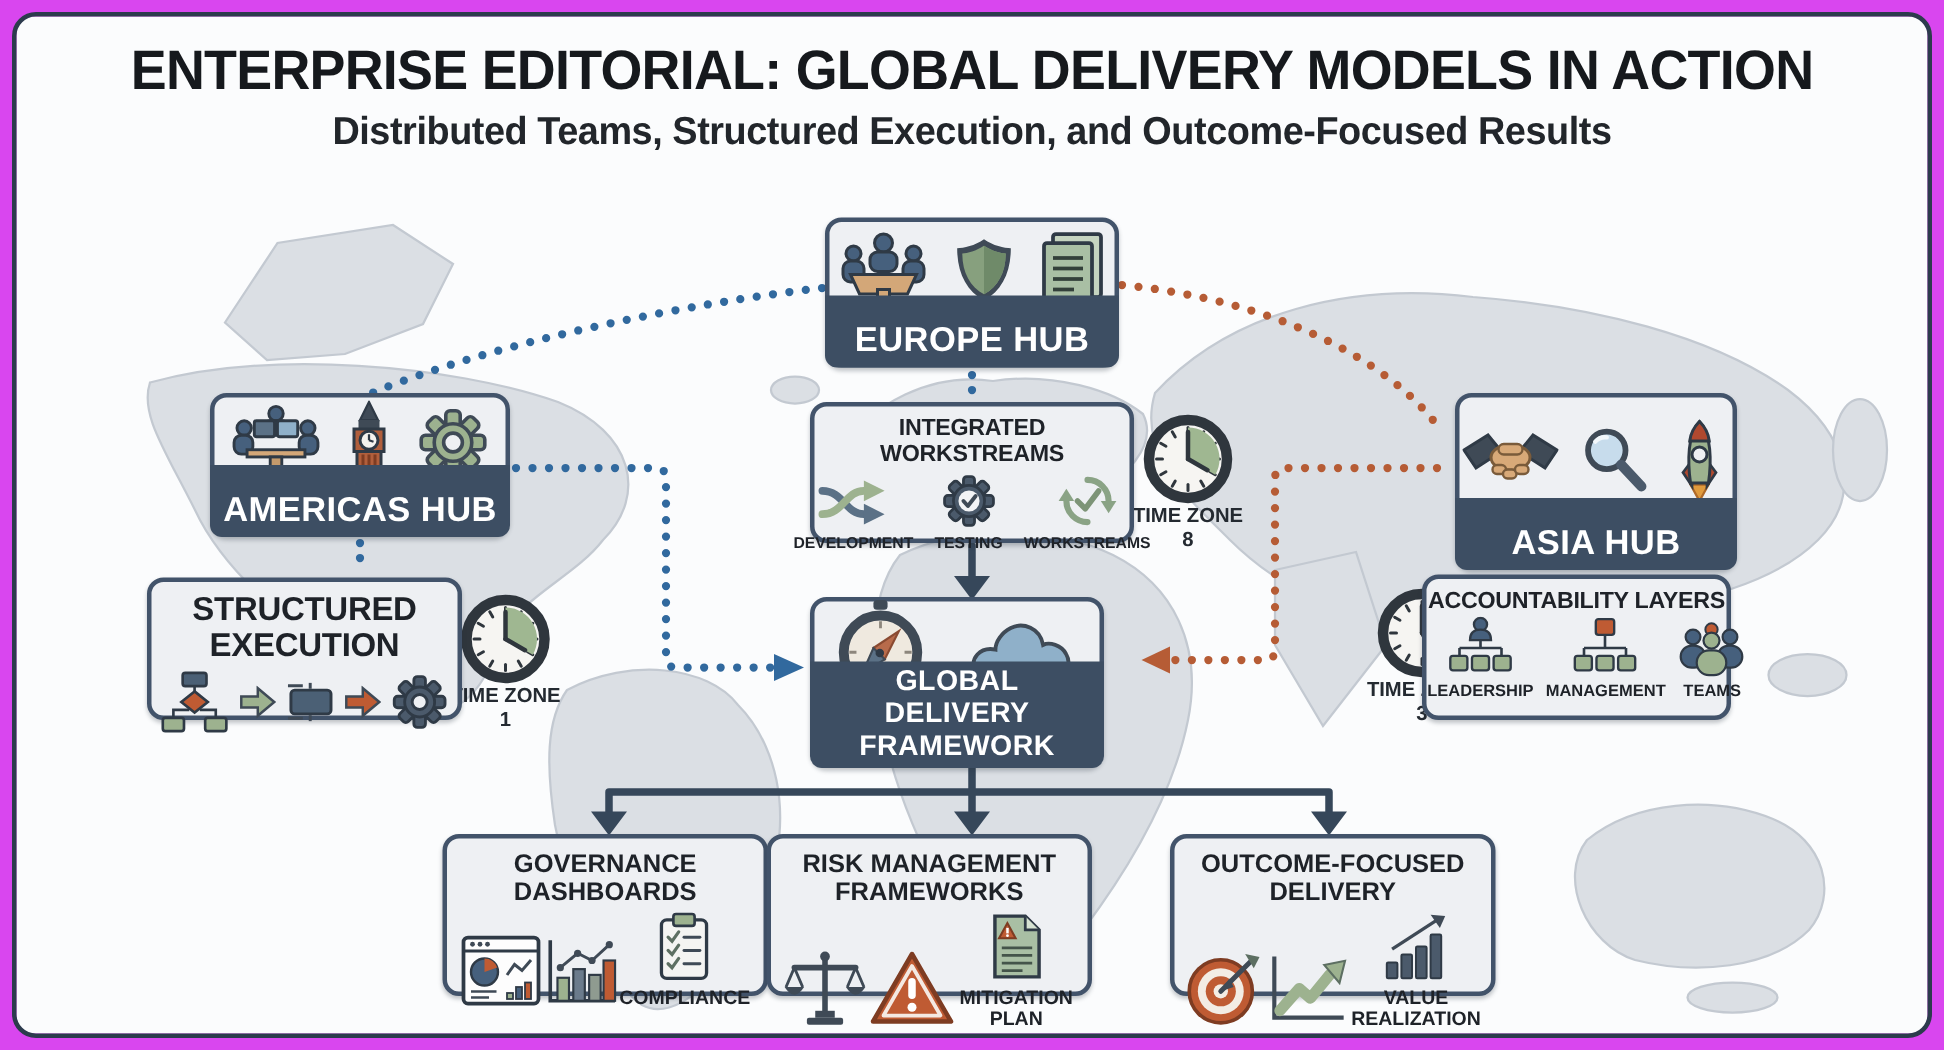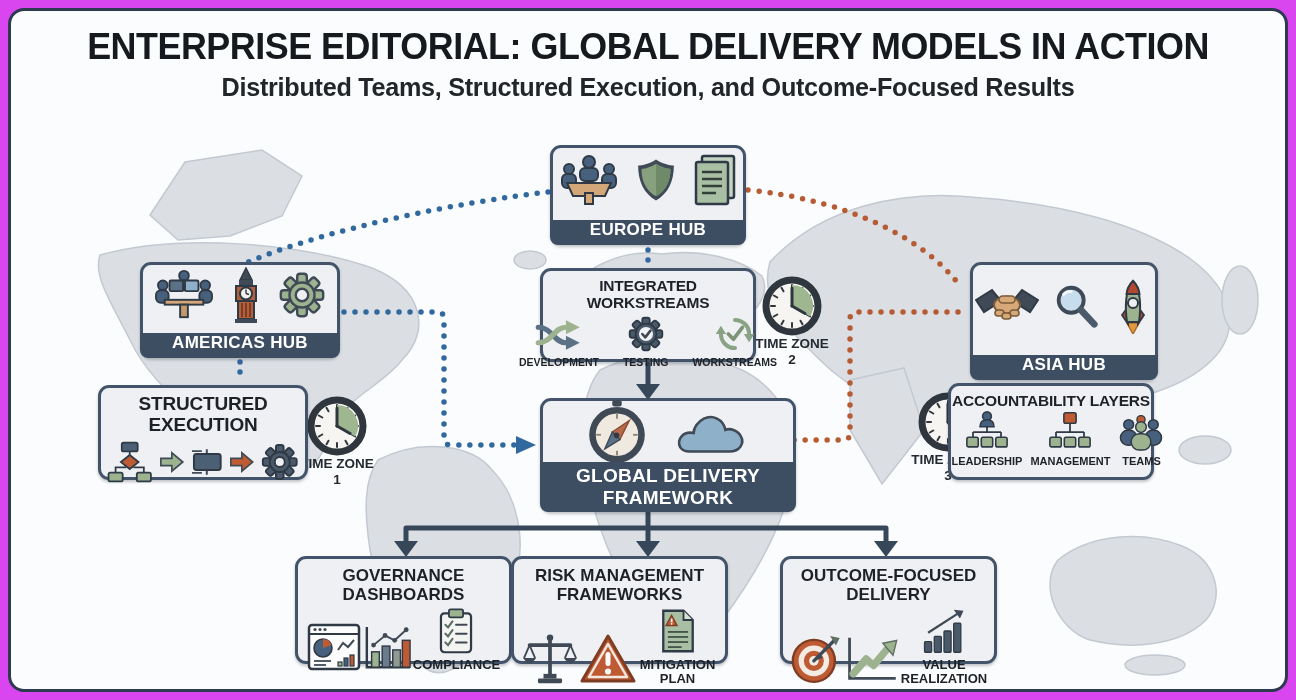--- a/index.html
+++ b/index.html
@@ -6,21 +6,21 @@
   *{box-sizing:border-box;}
   .canvas{position:relative;width:1296px;height:700px;background:#d946ef;font-family:"Liberation Sans",sans-serif;overflow:hidden;}
   .map-clip{position:absolute;left:11px;top:11px;right:11px;bottom:11px;border-radius:12px;overflow:hidden;background:#fbfcfd;}
   .map-clip svg{position:absolute;left:-11px;top:-11px;}
   .frame{position:absolute;left:8px;top:8px;right:8px;bottom:8px;border:3px solid #2c3b4d;border-radius:16px;pointer-events:none;z-index:50;}
   .connectors{position:absolute;left:0;top:0;z-index:5;}
   .header{position:absolute;left:0;top:26px;width:100%;text-align:center;z-index:10;}
   .title{font-size:37px;font-weight:800;color:#16191d;letter-spacing:-.5px;transform:scaleX(.97);margin:0;}
   .subtitle{font-size:26px;font-weight:700;color:#22262b;letter-spacing:-.3px;margin:4px 0 0 0;transform:scaleX(.97);}
   .node{position:absolute;background:#eef0f3;border:3px solid #42536a;border-radius:11px;z-index:10;box-shadow:0 2px 3px rgba(40,50,60,.28);}
-  .band{position:absolute;left:-3px;right:-3px;bottom:-3px;background:#3d4e63;color:#fff;border-radius:0 0 8px 8px;text-align:center;font-weight:700;font-size:17px;letter-spacing:.3px;padding:0 0 5px 0;}
+  .band{position:absolute;left:-3px;right:-3px;bottom:-3px;background:#3d4e63;color:#fff;border-radius:0 0 8px 8px;text-align:center;font-weight:700;font-size:23px;letter-spacing:.3px;padding:16px 0 5px 0;}
   .band.two{font-size:19px;line-height:1.12;padding:3px 0 4px 0;}
   .iconrow{display:flex;align-items:center;justify-content:center;gap:13px;height:100%;padding-bottom:30px;}
   .node-title{text-align:center;font-weight:700;color:#1e2228;font-size:16px;letter-spacing:-.2px;padding-top:6px;line-height:1.1;}
   .cols{display:flex;justify-content:center;align-items:flex-end;gap:10px;padding:2px 4px 6px 4px;}
   .col{display:flex;flex-direction:column;align-items:center;gap:2px;}
   .col .lbl{font-size:10.5px;font-weight:700;color:#1e2228;white-space:nowrap;}
   .col .lbl2{font-size:11.5px;font-weight:700;color:#1e2228;white-space:nowrap;}
   .bottom-title{text-align:center;font-weight:700;color:#1e2228;font-size:17px;line-height:1.12;padding:7px 10px 0 10px;}
   .bottom-icons{display:flex;align-items:flex-end;justify-content:center;gap:1px;padding:4px 6px 8px 6px;}
   .badge{font-size:13px;font-weight:700;color:#1e2228;text-align:center;line-height:1.05;margin-top:2px;}
@@ -182,21 +182,21 @@
         <path d="M20 3 C28 11 28 30 26 44 L14 44 C12 30 12 11 20 3 Z" fill="#9db28f" stroke="#2f3a46" stroke-width="2"></path>
         <path d="M20 3 C24 7 26 11 26.5 16 L13.5 16 C14 11 16 7 20 3 Z" fill="#b0492f" stroke="#2f3a46" stroke-width="2"></path>
         <circle cx="20" cy="25" r="5" fill="#eef0f3" stroke="#2f3a46" stroke-width="2"></circle>
       </svg>
     </div>
     <div class="band">ASIA HUB</div>
   </div>
 
   <div class="node" style="left:540px;top:268px;width:216px;height:94px;">
     <div class="node-title" style="font-size:15.5px;">INTEGRATED WORKSTREAMS</div>
-    <div class="cols" style="gap:24px;margin-top:1px;">
+    <div class="cols" style="gap:14px;margin-top:1px;">
       <div class="col">
         <svg width="52" height="38" viewBox="0 0 56 44">
           <path d="M4 13 C20 13 22 31 36 31" stroke="#5b7186" stroke-width="6" fill="none" stroke-linecap="round"></path>
           <polygon points="36,23 52,31 36,39" fill="#5b7186"></polygon>
           <path d="M4 31 C20 31 22 13 36 13" stroke="#9db28f" stroke-width="6" fill="none" stroke-linecap="round"></path>
           <polygon points="36,5 52,13 36,21" fill="#9db28f"></polygon>
         </svg>
         <div class="lbl">DEVELOPMENT</div>
       </div>
       <div class="col">
@@ -222,21 +222,21 @@
           <path d="M27 46 A19 19 0 0 1 8 27" stroke="#8aa385" stroke-width="5.5" fill="none" stroke-linecap="round"></path>
           <polygon points="1,27 15,27 8,16" fill="#8aa385"></polygon>
           <path d="M18 27 L25 34 L37 18" stroke="#7d9477" stroke-width="5" fill="none" stroke-linecap="round" stroke-linejoin="round"></path>
         </svg>
         <div class="lbl">WORKSTREAMS</div>
       </div>
     </div>
   </div>
 
   <div class="node" style="left:98px;top:385px;width:210px;height:95px;">
-    <div class="node-title" style="font-size:19px;">STRUCTURED EXECUTION</div>
+    <div class="node-title" style="font-size:22px;">STRUCTURED EXECUTION</div>
     <div class="se-row">
       <svg width="50" height="48" viewBox="0 0 56 48">
         <g stroke="#2f3a46" stroke-width="2" fill="none">
             <line x1="28" y1="12" x2="28" y2="17"></line>
             <path d="M24 30 L12 30 L12 36"></path>
             <path d="M32 30 L44 30 L44 36"></path>
           </g>
         <rect x="19" y="2" width="18" height="10" rx="2" fill="#4b6075" stroke="#2f3a46" stroke-width="2"></rect>
         <polygon points="28,16 38,24 28,32 18,24" fill="#bf5b33" stroke="#2f3a46" stroke-width="2"></polygon>
         <rect x="4" y="36" width="16" height="10" rx="2" fill="#9db28f" stroke="#2f3a46" stroke-width="2"></rect>
@@ -260,21 +260,21 @@
             <rect x="-5" y="-22" width="10" height="44" rx="3" transform="rotate(45)"></rect>
               <rect x="-5" y="-22" width="10" height="44" rx="3" transform="rotate(-45)"></rect>
             <circle r="13"></circle>
           </g>
           <circle r="6.5" fill="#eef0f3" stroke="#2f3a46" stroke-width="2.5"></circle>
         </g>
       </svg>
     </div>
   </div>
 
-  <div class="node" style="left:540px;top:398px;width:256px;height:114px;">
+  <div class="node" style="left:540px;top:398px;width:196px;height:114px;">
     <div class="iconrow" style="gap:20px;padding-bottom:46px;">
       <svg width="62" height="66" viewBox="0 0 64 70">
         <rect x="27" y="1" width="10" height="7" rx="2.5" fill="#3f4a56"></rect>
         <circle cx="32" cy="38" r="26" fill="#efe9df" stroke="#3f4a56" stroke-width="7"></circle>
         <g stroke="#8d867c" stroke-width="2">
             <line x1="32" y1="16" x2="32" y2="21"></line>
             <line x1="32" y1="55" x2="32" y2="60"></line>
             <line x1="10" y1="38" x2="15" y2="38"></line>
             <line x1="49" y1="38" x2="54" y2="38"></line>
           </g>
@@ -363,21 +363,21 @@
         <line x1="21.5" y1="50.2" x2="23.5" y2="46.7"></line>
         <line x1="13.8" y1="42.5" x2="17.3" y2="40.5"></line>
         <line x1="11" y1="32" x2="15" y2="32"></line>
         <line x1="13.8" y1="21.5" x2="17.3" y2="23.5"></line>
         <line x1="21.5" y1="13.8" x2="23.5" y2="17.3"></line>
       </g>
     <path d="M32 32 L32 11 A21 21 0 0 1 50.2 42.5 Z" fill="#9fb791"></path>
     <line x1="32" y1="32" x2="32" y2="14" stroke="#2f363d" stroke-width="3" stroke-linecap="round"></line>
     <line x1="32" y1="32" x2="45" y2="39.5" stroke="#2f363d" stroke-width="3" stroke-linecap="round"></line>
   </svg>
-  <div class="tz-label" style="left:751px;top:336px;width:82px;">TIME ZONE 2</div>
+  <div class="tz-label" style="left:751px;top:336px;width:82px;">TIME ZONE 8</div>
 
   <svg class="tz" style="left:916px;top:390px;" width="64" height="64" viewBox="0 0 64 64">
     <circle cx="32" cy="32" r="26" fill="#f6f5f2" stroke="#2f363d" stroke-width="7"></circle>
     <g stroke="#2f363d" stroke-width="2" stroke-linecap="round">
         <line x1="32" y1="11" x2="32" y2="15"></line>
         <line x1="42.5" y1="13.8" x2="40.5" y2="17.3"></line>
         <line x1="50.2" y1="21.5" x2="46.7" y2="23.5"></line>
         <line x1="53" y1="32" x2="49" y2="32"></line>
         <line x1="50.2" y1="42.5" x2="46.7" y2="40.5"></line>
         <line x1="42.5" y1="50.2" x2="40.5" y2="46.7"></line>

